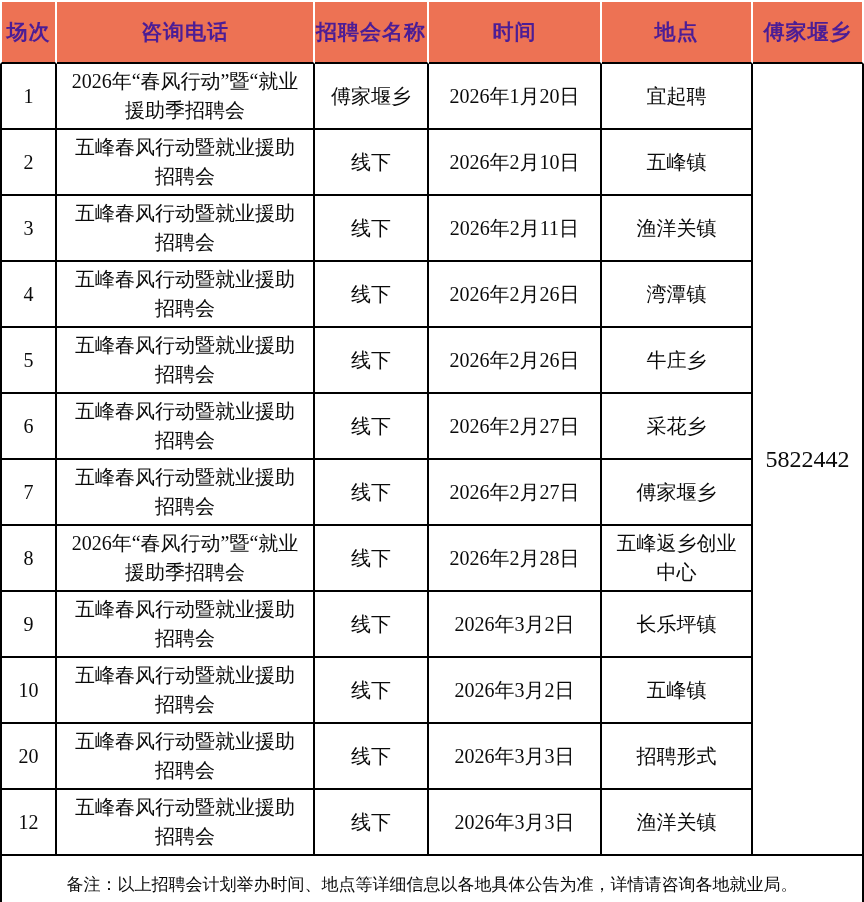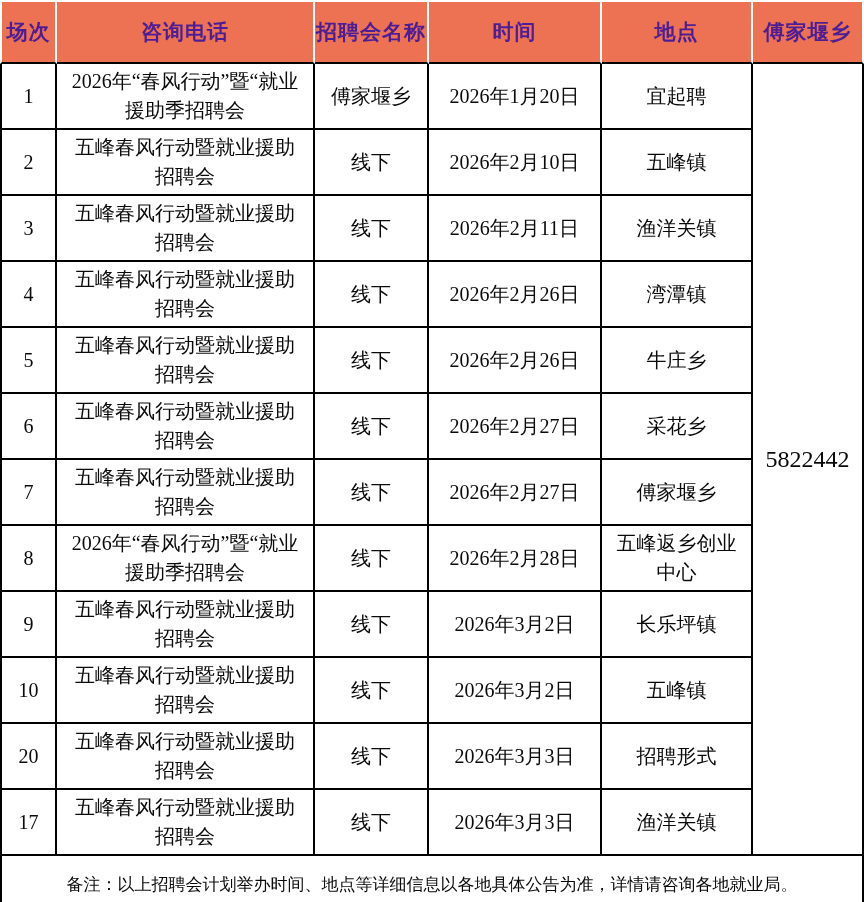--- a/index.html
+++ b/index.html
@@ -150,21 +150,21 @@
       <td>五峰镇</td>
     </tr>
     <tr>
       <td class="c-first">20</td>
       <td class="name-cell">五峰春风行动暨就业援助招聘会</td>
       <td>线下</td>
       <td>2026年3月3日</td>
       <td>招聘形式</td>
     </tr>
     <tr>
-      <td class="c-first">17</td>
+      <td class="c-first">12</td>
       <td class="name-cell">五峰春风行动暨就业援助招聘会</td>
       <td>线下</td>
       <td>2026年3月3日</td>
       <td>渔洋关镇</td>
     </tr>
   </tbody>
   <tfoot>
     <tr>
       <td class="c-first" colspan="6">备注：以上招聘会计划举办时间、地点等详细信息以各地具体公告为准，详情请咨询各地就业局。</td>
     </tr>

